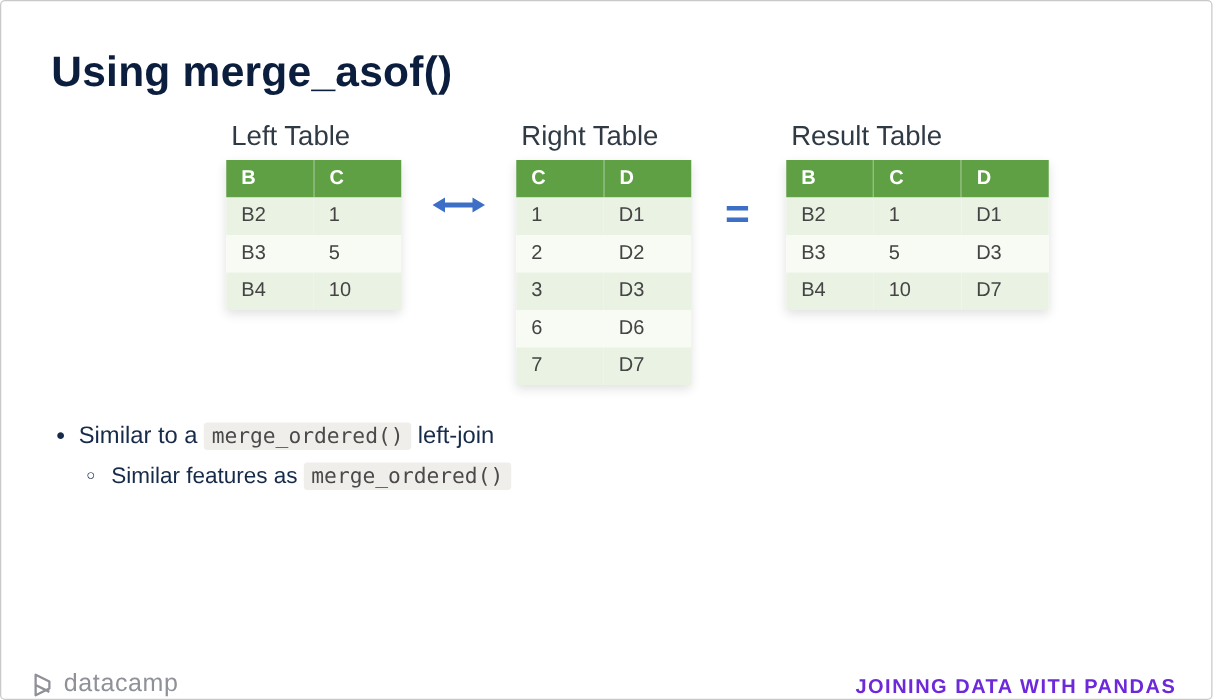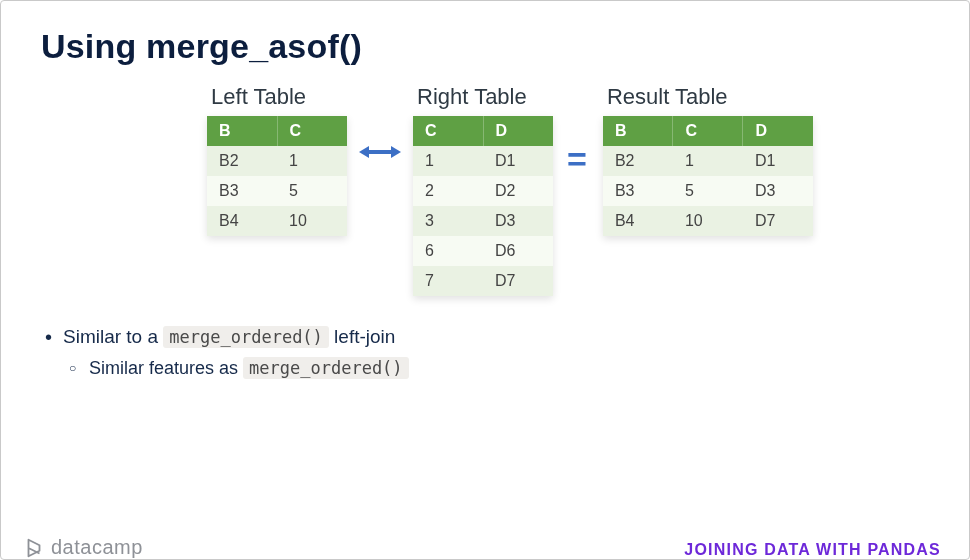--- a/index.html
+++ b/index.html
@@ -7,32 +7,32 @@
     width: 970px;
     height: 560px;
     background: #fff;
     font-family: -apple-system, BlinkMacSystemFont, "Segoe UI", Arial, sans-serif;
     color: #0c1e3e;
     border: 1px solid #c9c9c9;
     border-radius: 4px;
     position: relative;
     overflow: hidden;
   }
-  .slide { padding: 26px 40px 0 40px; }
+  .slide { padding: 38px 40px 0 40px; }
   h1.title {
     font-size: 34px;
     font-weight: 700;
     letter-spacing: 0.2px;
     margin-bottom: 18px;
   }
   .tables-row {
     display: flex;
     align-items: flex-start;
     justify-content: center;
-    gap: 4px;
+    gap: 17px;
     margin-left: 90px;
     margin-right: 40px;
     margin-bottom: 26px;
   }
   .table-block { display: flex; flex-direction: column; }
   .table-caption {
     font-size: 22px;
     color: #2f3a44;
     margin-bottom: 6px;
     margin-left: 4px;

